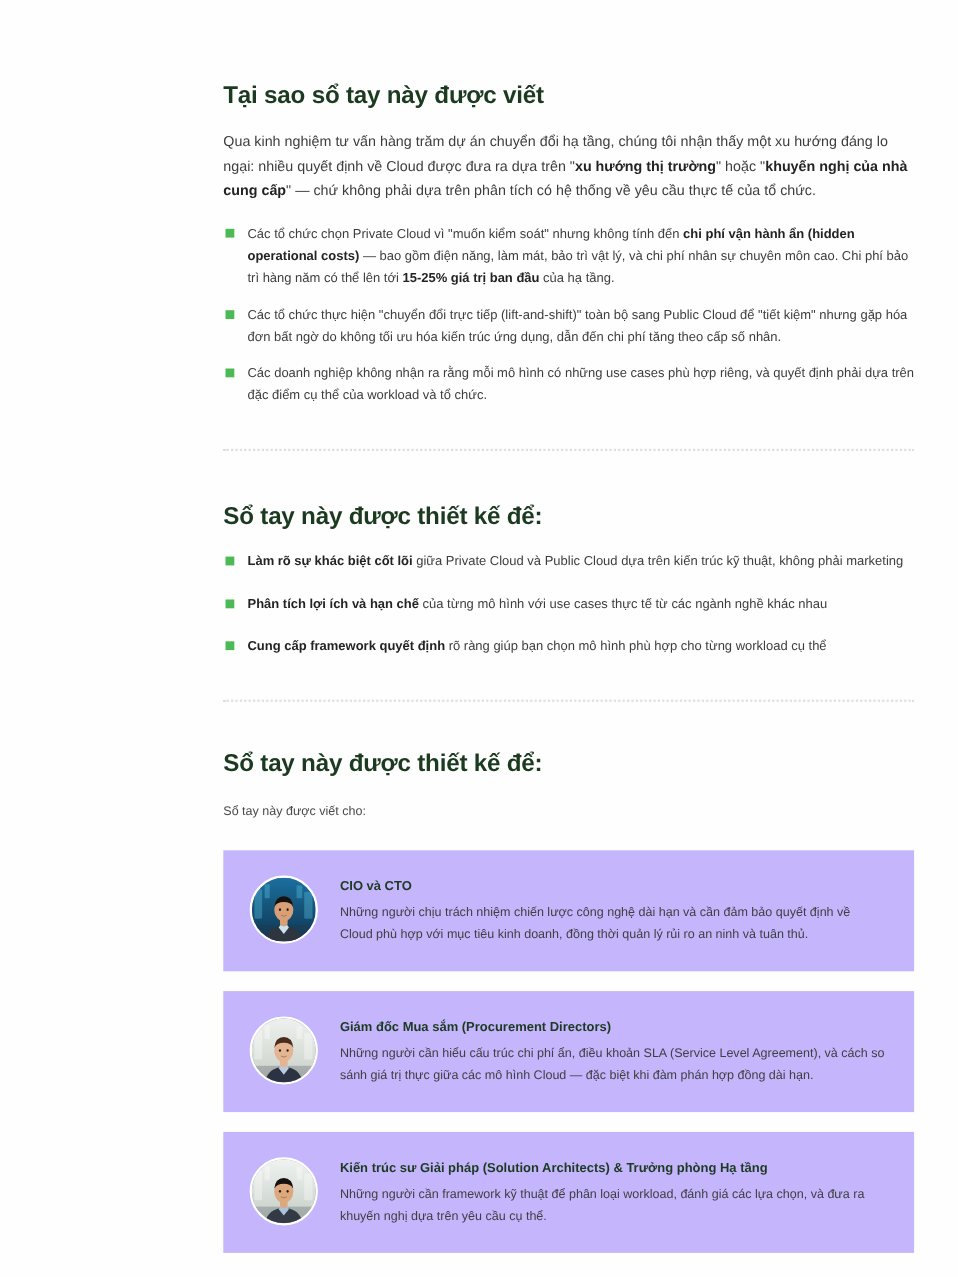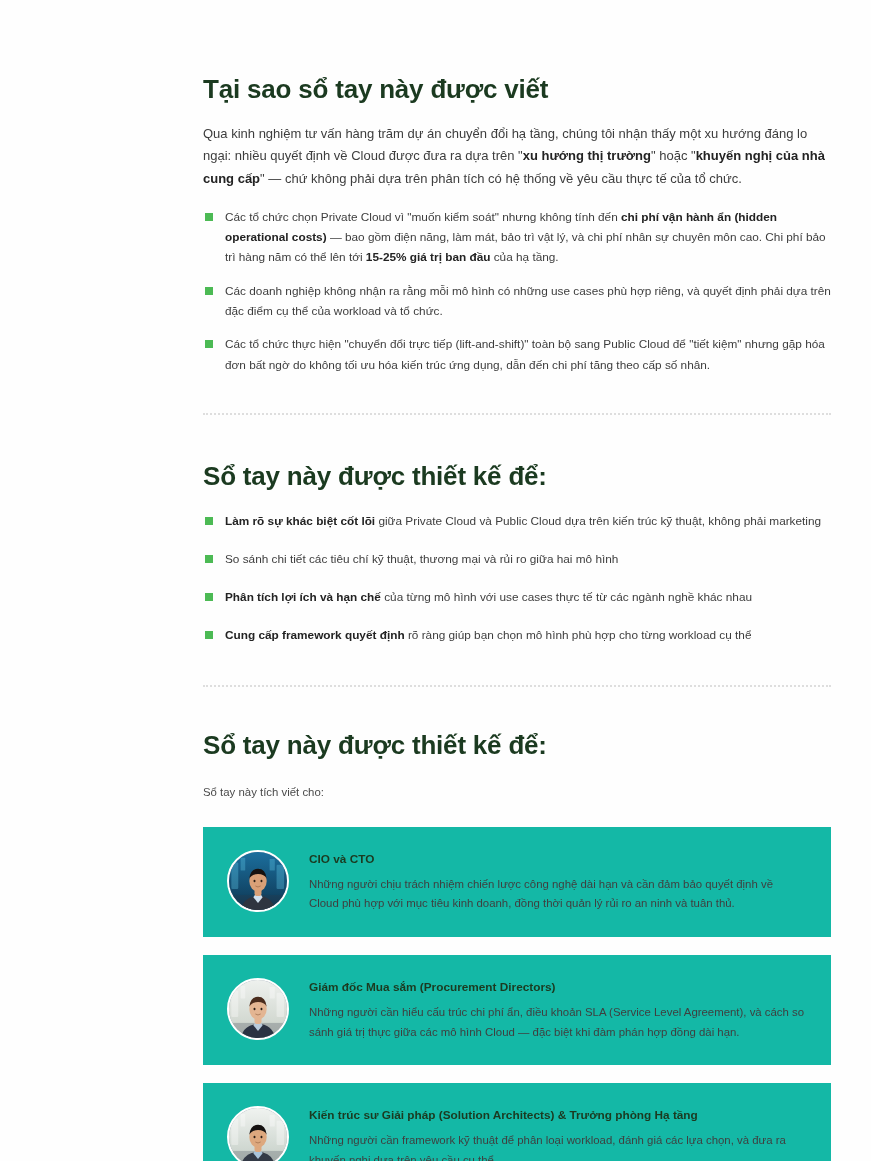--- a/index.html
+++ b/index.html
@@ -23,21 +23,21 @@
   }
   .content {
     position: absolute;
     left: 203px;
     top: 0;
     width: 628px;
   }
 
   
   .section-heading {
-    font-size: 26px;
+    font-size: 22px;
     font-weight: bold;
     color: #1b3a20;
     letter-spacing: -0.2px;
     margin: 0;
     line-height: 1.3;
   }
   .h-why   { margin-top: 73px; }
   .h-made  { margin-top: 0; }
   .h-for   { margin-top: 0; }
 
@@ -93,21 +93,21 @@
   .divider-1 { margin-top: 38px; }
   .divider-2 { margin-top: 39px; }
 
   .after-divider-1 { margin-top: 45px; }
   .after-divider-2 { margin-top: 42px; }
 
   
   .cards { margin-top: 25px; }
   .persona-card {
     position: relative;
-    background: #14b8a6;
+    background: #c4b5fd;
     display: flex;
     align-items: flex-start;
     padding: 23px 26px 23px 24px;
     margin-bottom: 18px;
   }
   .persona-card:last-child { margin-bottom: 0; justify-content: space-between; }
 
   .avatar {
     flex: 0 0 auto;
     width: 62px;
@@ -141,40 +141,39 @@
 
 <div class="page">
   <div class="content">
 
     <h2 class="section-heading h-why">Tại sao sổ tay này được viết</h2>
 
     <p class="body" id="why-intro">Qua kinh nghiệm tư vấn hàng trăm dự án chuyển đổi hạ tầng, chúng tôi nhận thấy một xu hướng đáng lo ngại: nhiều quyết định về Cloud được đưa ra dựa trên "<b>xu hướng thị trường</b>" hoặc "<b>khuyến nghị của nhà cung cấp</b>" — chứ không phải dựa trên phân tích có hệ thống về yêu cầu thực tế của tổ chức.</p>
 
     <ul class="bullets" id="why-bullets">
         <li><span class="marker"></span><span>Các tổ chức chọn Private Cloud vì "muốn kiểm soát" nhưng không tính đến <b>chi phí vận hành ẩn (hidden operational costs)</b> — bao gồm điện năng, làm mát, bảo trì vật lý, và chi phí nhân sự chuyên môn cao. Chi phí bảo trì hàng năm có thể lên tới <b>15-25% giá trị ban đầu</b> của hạ tầng.</span></li>
+        <li><span class="marker"></span><span>Các tổ chức thực hiện "chuyển đổi trực tiếp (lift-and-shift)" toàn bộ sang Public Cloud để "tiết kiệm" nhưng gặp hóa đơn bất ngờ do không tối ưu hóa kiến trúc ứng dụng, dẫn đến chi phí tăng theo cấp số nhân.</span></li>
         <li><span class="marker"></span><span>Các doanh nghiệp không nhận ra rằng mỗi mô hình có những use cases phù hợp riêng, và quyết định phải dựa trên đặc điểm cụ thể của workload và tổ chức.</span></li>
-        <li><span class="marker"></span><span>Các tổ chức thực hiện "chuyển đổi trực tiếp (lift-and-shift)" toàn bộ sang Public Cloud để "tiết kiệm" nhưng gặp hóa đơn bất ngờ do không tối ưu hóa kiến trúc ứng dụng, dẫn đến chi phí tăng theo cấp số nhân.</span></li>
       </ul>
 
     <hr class="divider divider-1">
 
     <h2 class="section-heading h-made after-divider-1">Sổ tay này được thiết kế để:</h2>
 
     <ul class="bullets tight" id="designed-bullets">
         <li><span class="marker"></span><span><b>Làm rõ sự khác biệt cốt lõi</b> giữa Private Cloud và Public Cloud dựa trên kiến trúc kỹ thuật, không phải marketing</span></li>
-        <li><span class="marker"></span><span>So sánh chi tiết các tiêu chí kỹ thuật, thương mại và rủi ro giữa hai mô hình</span></li>
         <li><span class="marker"></span><span><b>Phân tích lợi ích và hạn chế</b> của từng mô hình với use cases thực tế từ các ngành nghề khác nhau</span></li>
         <li><span class="marker"></span><span><b>Cung cấp framework quyết định</b> rõ ràng giúp bạn chọn mô hình phù hợp cho từng workload cụ thể</span></li>
       </ul>
 
     <hr class="divider divider-2">
 
     <h2 class="section-heading h-for after-divider-2">Sổ tay này được thiết kế để:</h2>
 
-    <p class="lead-for">Sổ tay này tích viết cho:</p>
+    <p class="lead-for">Sổ tay này được viết cho:</p>
 
     <div class="cards" id="persona-cards">
         <div class="persona-card">
           <div class="avatar">
   <svg viewBox="0 0 100 100" preserveAspectRatio="xMidYMid slice" aria-hidden="true">
     <defs>
       <linearGradient id="g_male-executive-datacenter-photo" x1="0" y1="0" x2="0" y2="1">
         <stop offset="0%" stop-color="#1b6f9e"></stop>
         <stop offset="100%" stop-color="#0e3550"></stop>
       </linearGradient>

